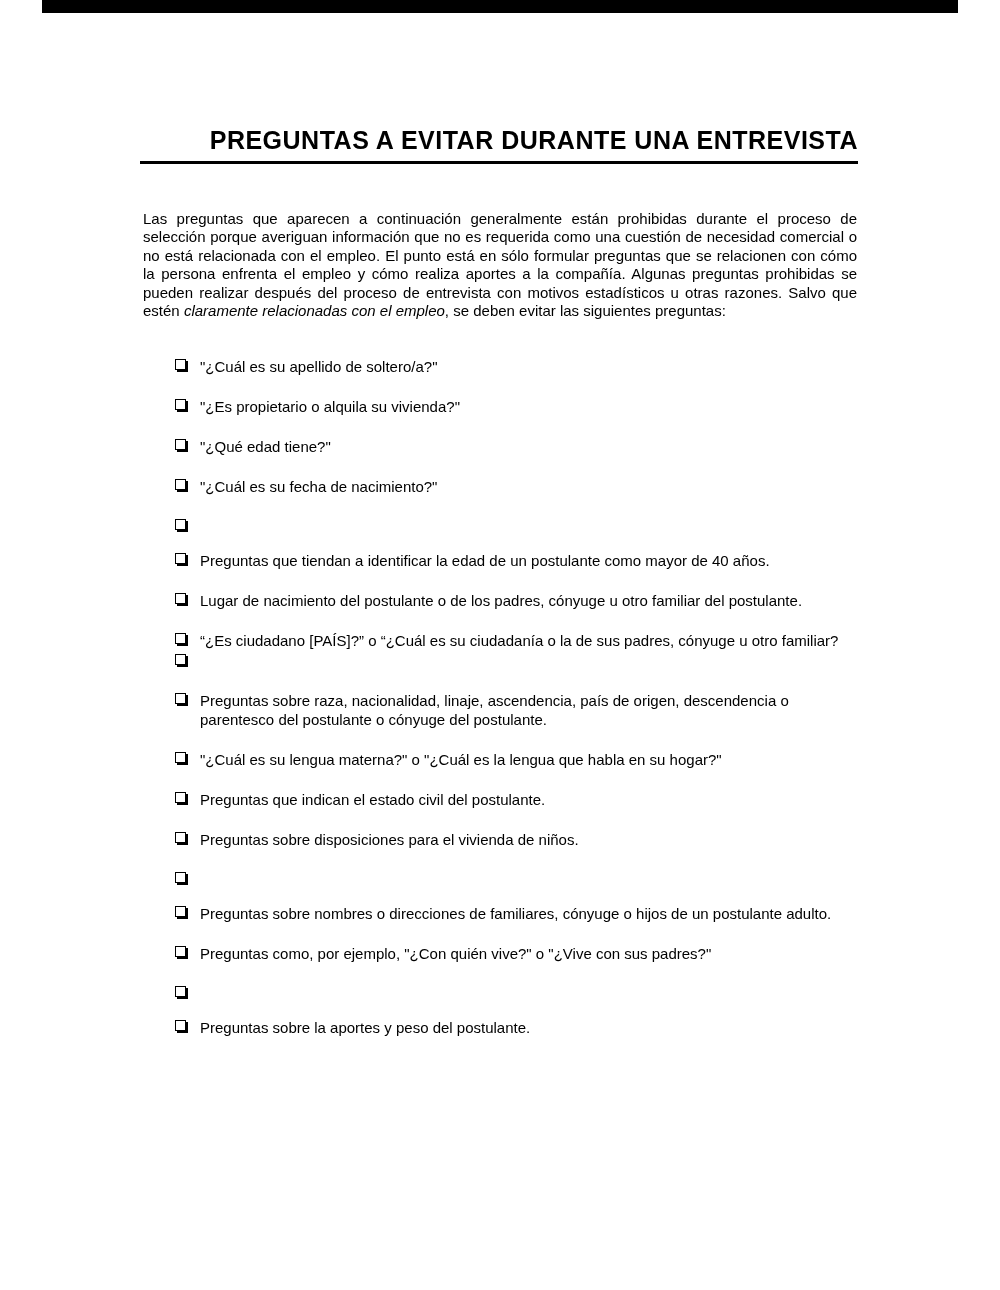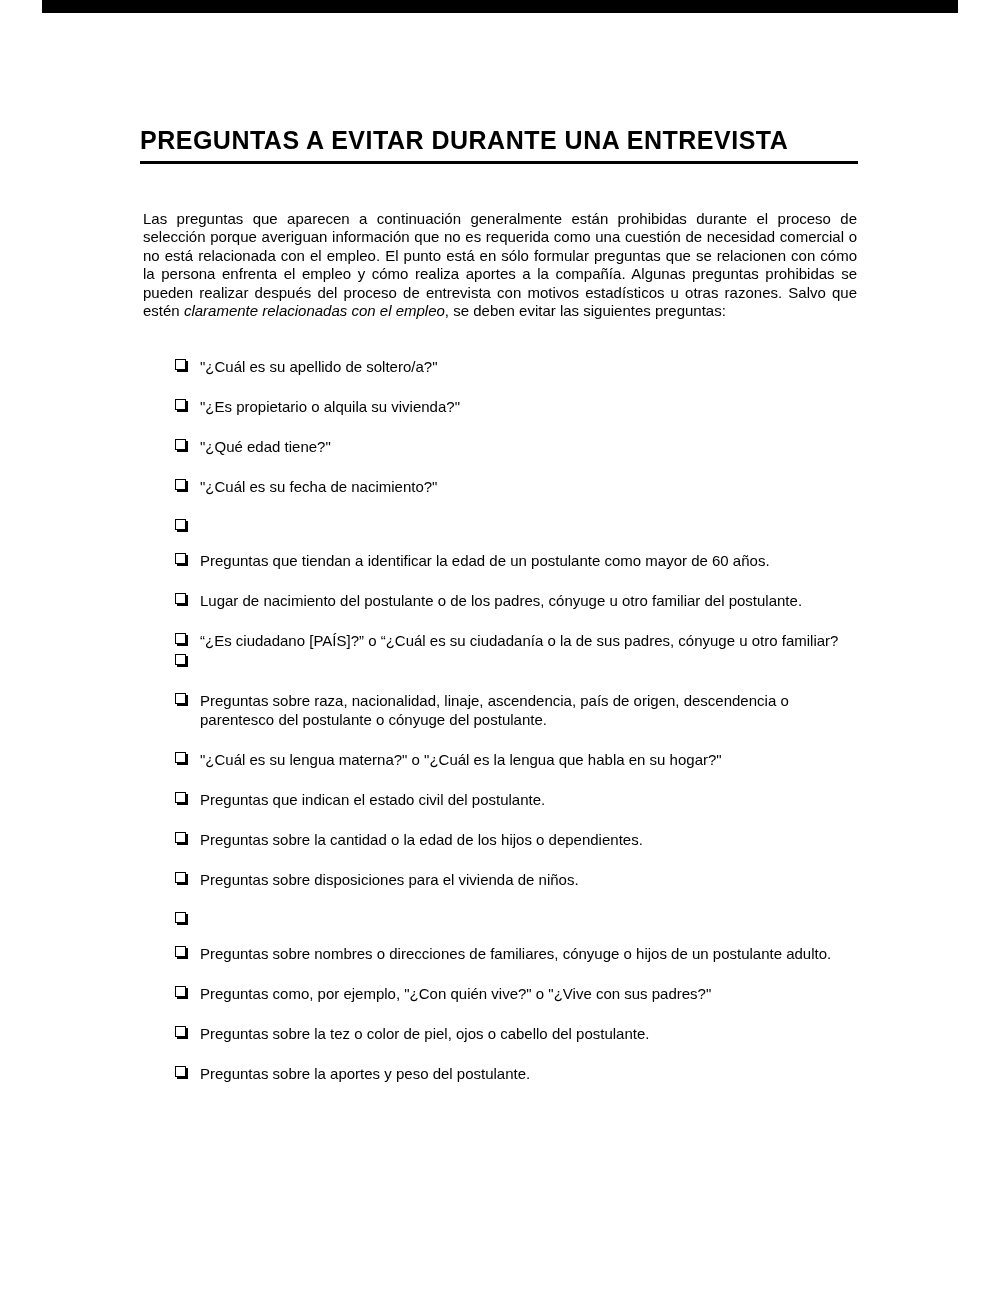--- a/index.html
+++ b/index.html
@@ -21,21 +21,21 @@
     left: 42px;
     width: 916px;
     height: 13px;
     background: #000000;
   }
   .title-wrap {
     margin: 126px 0 0 140px;
     width: 718px;
     border-bottom: 3px solid #000000;
     padding-bottom: 6px;
-    text-align: left;
+    text-align: right;
   }
   .title {
     font-size: 25px;
     font-weight: bold;
     letter-spacing: 0.5px;
     white-space: nowrap;
   }
   .intro {
     margin: 46px 143px 0 143px;
     font-size: 15px;
@@ -104,21 +104,21 @@
         <span class="checkbox"></span>
         <span class="item-text">"¿Cuál es su fecha de nacimiento?"</span>
       </div>
 
       <div class="list-item">
         <span class="checkbox"></span>
       </div>
 
       <div class="list-item">
         <span class="checkbox"></span>
-        <span class="item-text">Preguntas que tiendan a identificar la edad de un postulante como mayor de 60 años.</span>
+        <span class="item-text">Preguntas que tiendan a identificar la edad de un postulante como mayor de 40 años.</span>
       </div>
 
       <div class="list-item">
         <span class="checkbox"></span>
         <span class="item-text">Lugar de nacimiento del postulante o de los padres, cónyuge u otro familiar del postulante.</span>
       </div>
 
       <div class="list-item">
         <span class="checkbox"></span>
         <span class="item-text">“¿Es ciudadano [PAÍS]?” o “¿Cuál es su ciudadanía o la de sus padres, cónyuge u otro familiar?</span>
@@ -137,24 +137,20 @@
       <div class="list-item">
         <span class="checkbox"></span>
         <span class="item-text">"¿Cuál es su lengua materna?" o "¿Cuál es la lengua que habla en su hogar?"</span>
       </div>
 
       <div class="list-item">
         <span class="checkbox"></span>
         <span class="item-text">Preguntas que indican el estado civil del postulante.</span>
       </div>
 
-      <div class="list-item">
-        <span class="checkbox"></span>
-        <span class="item-text">Preguntas sobre la cantidad o la edad de los hijos o dependientes.</span>
-      </div>
 
       <div class="list-item">
         <span class="checkbox"></span>
         <span class="item-text">Preguntas sobre disposiciones para el vivienda de niños.</span>
       </div>
 
       <div class="list-item">
         <span class="checkbox"></span>
       </div>
 
@@ -163,21 +159,20 @@
         <span class="item-text">Preguntas sobre nombres o direcciones de familiares, cónyuge o hijos de un postulante adulto.</span>
       </div>
 
       <div class="list-item">
         <span class="checkbox"></span>
         <span class="item-text">Preguntas como, por ejemplo, "¿Con quién vive?" o "¿Vive con sus padres?"</span>
       </div>
 
       <div class="list-item">
         <span class="checkbox"></span>
-        <span class="item-text">Preguntas sobre la tez o color de piel, ojos o cabello del postulante.</span>
       </div>
 
       <div class="list-item">
         <span class="checkbox"></span>
         <span class="item-text">Preguntas sobre la aportes y peso del postulante.</span>
       </div>
     </div>
 
 </div>
 

